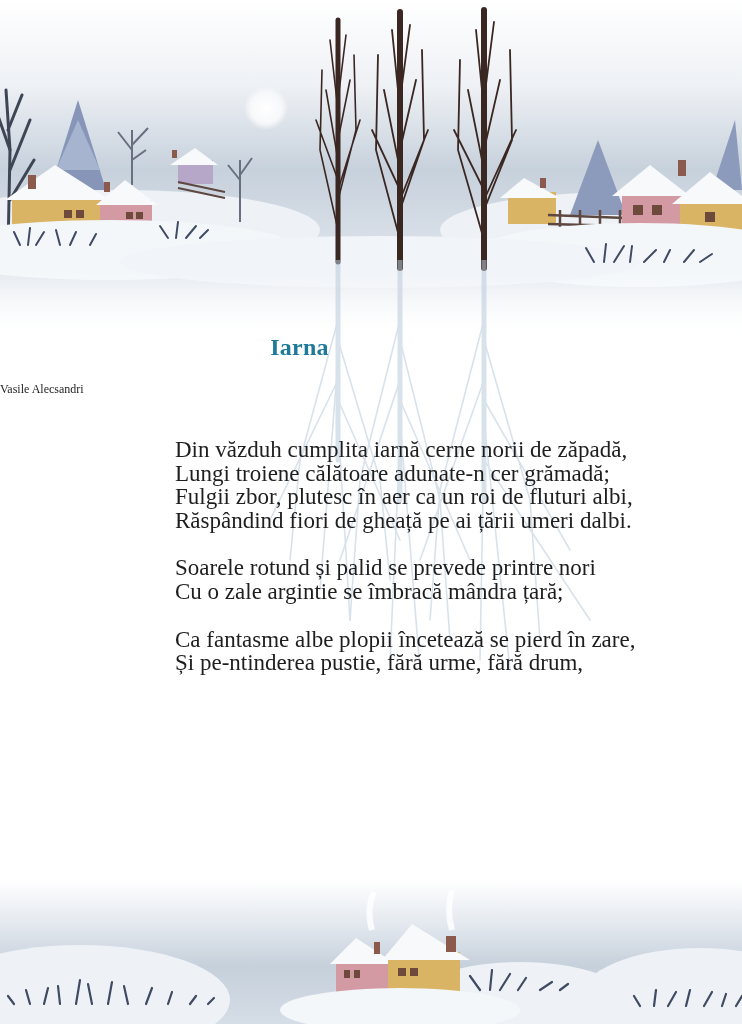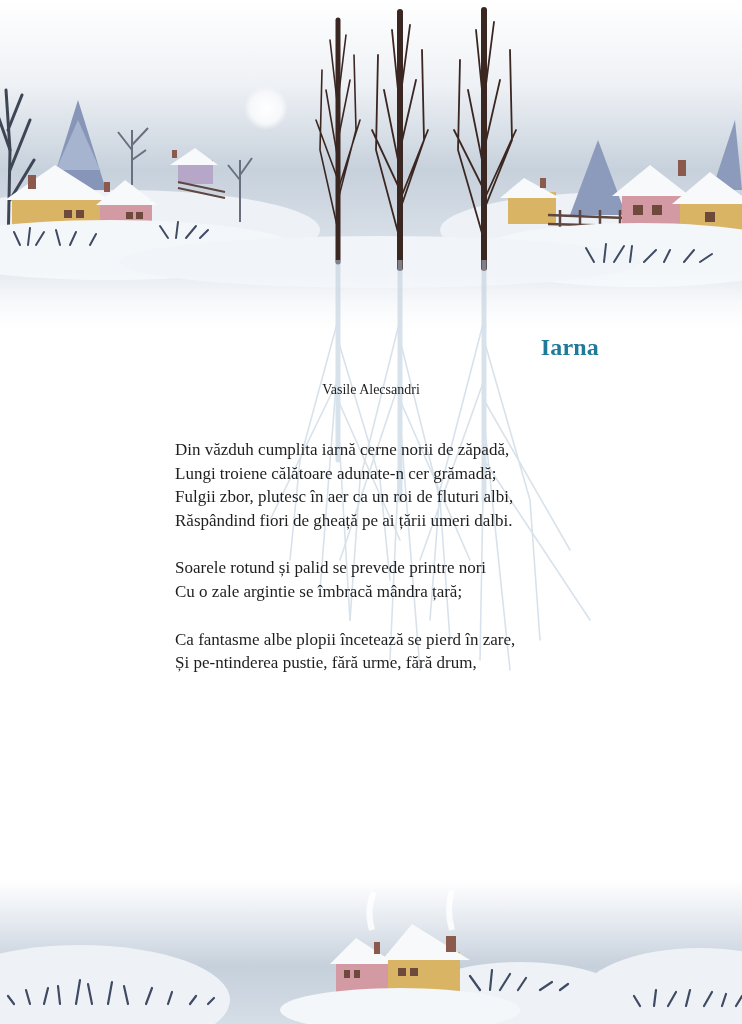--- a/index.html
+++ b/index.html
@@ -1,23 +1,23 @@
 <!DOCTYPE html>
 <html><head>
 <meta charset="utf-8">
 <style>
   html,body{margin:0;padding:0;}
   body{width:742px;height:1024px;overflow:hidden;background:#ffffff;position:relative;font-family:"DejaVu Serif","Liberation Serif",serif;}
   .page{position:absolute;left:0;top:0;width:742px;height:1024px;overflow:hidden;background:#fff;}
   .header-illustration{position:absolute;left:0;top:0;width:742px;height:340px;}
   .footer-illustration{position:absolute;left:0;top:880px;width:742px;height:144px;}
   .reflection{position:absolute;left:230px;top:260px;width:380px;height:420px;opacity:.55;}
-  .title{position:absolute;left:0;width:599px;top:334px;text-align:right;font-family:"Liberation Serif",serif;font-weight:bold;font-size:24px;color:#1f7a99;letter-spacing:.2px;}
-  .author{position:absolute;left:0;width:742px;top:382px;text-align:center;font-family:"Liberation Serif",serif;font-size:14px;color:#1e1e1e;}
-  .poem{position:absolute;left:175px;top:438px;width:430px;font-family:"Liberation Serif",serif;font-size:17px;line-height:23.6px;color:#1e1e1e;}
+  .title{position:absolute;left:0;width:599px;top:334px;text-align:center;font-family:"Liberation Serif",serif;font-weight:bold;font-size:24px;color:#1f7a99;letter-spacing:.2px;}
+  .author{position:absolute;left:0;width:742px;top:382px;font-family:"Liberation Serif",serif;font-size:12px;color:#1e1e1e;}
+  .poem{position:absolute;left:175px;top:438px;width:430px;font-family:"Liberation Serif",serif;font-size:23px;line-height:23.6px;color:#1e1e1e;}
   .stanza{margin:0 0 24px 0;}
   .line{display:block;white-space:nowrap;}
 </style>
 </head>
 <body>
 
 <div class="page">
 
   <svg class="header-illustration" viewBox="0 0 742 340" preserveAspectRatio="none">
     <defs>

